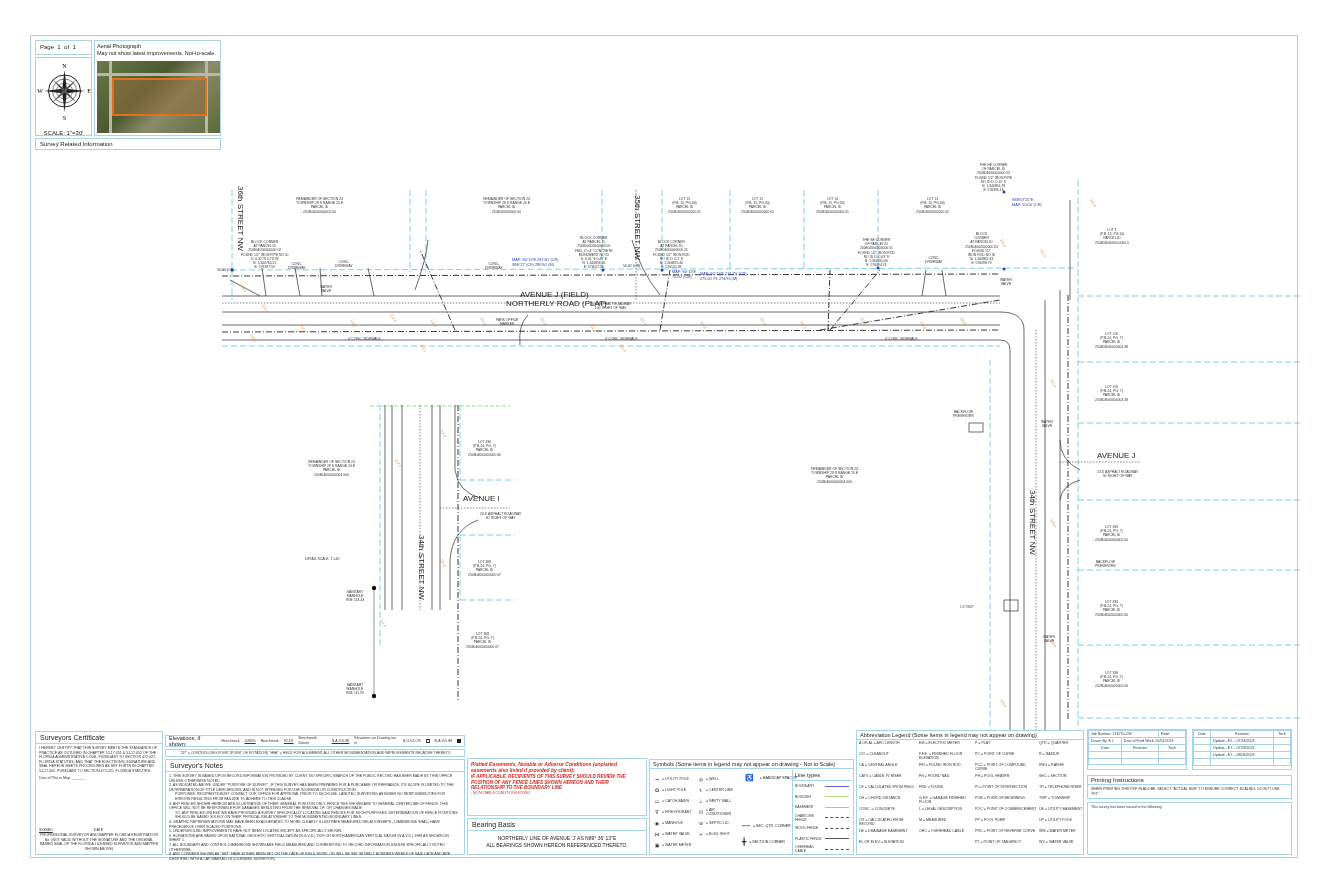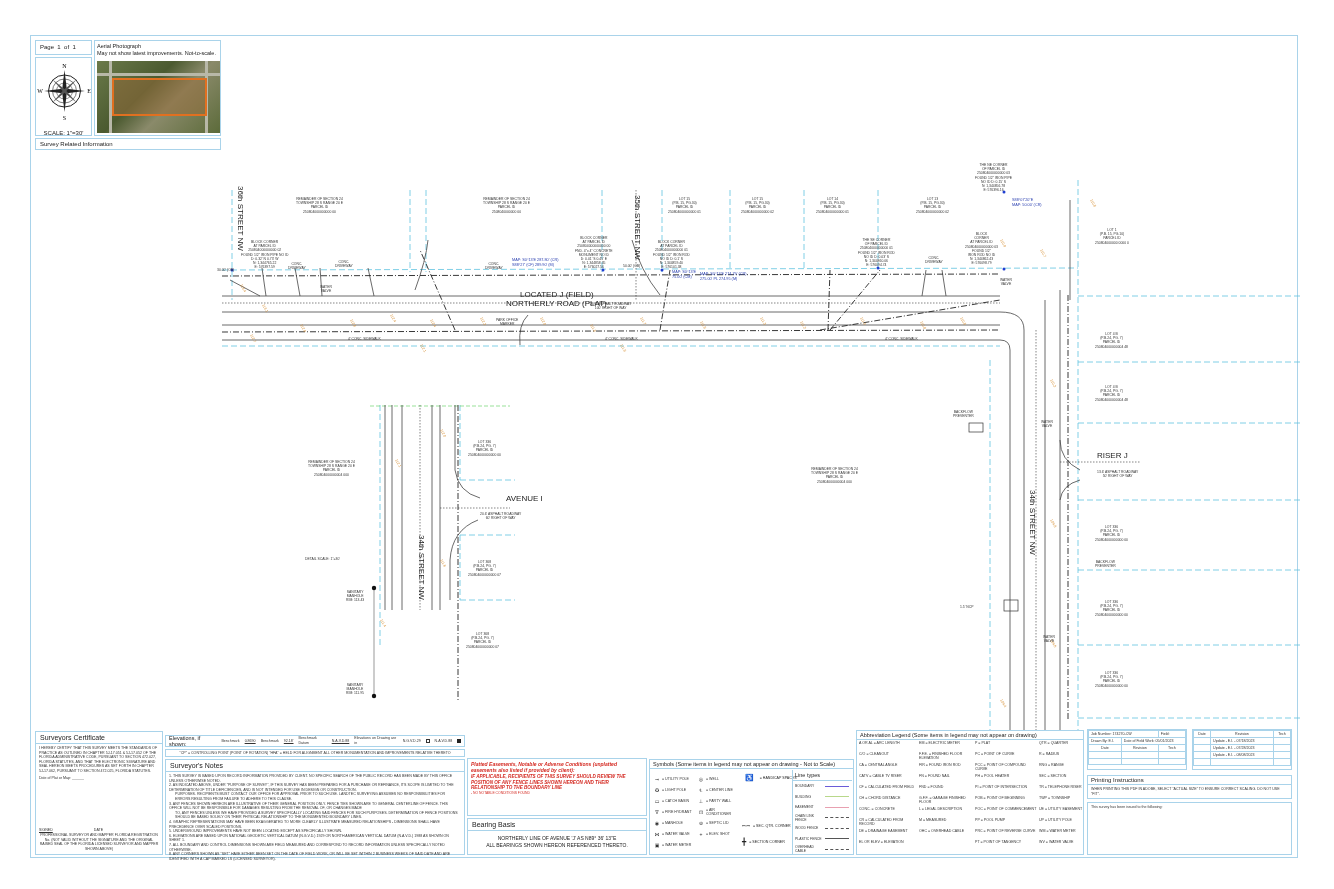--- a/index.html
+++ b/index.html
@@ -221,24 +221,24 @@
     <text x="420" y="345" transform="rotate(60 420 345)">112.1</text>
     <text x="620" y="345" transform="rotate(60 620 345)">111.5</text>
     <text x="1090" y="200" transform="rotate(60 1090 200)">110.5</text>
   </g>
 </svg>
 
 <div class="street street-v" style="left:236px;top:186px;">36th STREET NW</div>
 <div class="street street-v" style="left:633px;top:195px;">35th STREET NW</div>
 <div class="street street-v" style="left:417px;top:535px;">34th STREET NW</div>
 <div class="street street-v" style="left:1028px;top:490px;">34th STREET NW</div>
-<div class="street" style="left:520px;top:290px;">LOCATED J (FIELD)</div>
+<div class="street" style="left:520px;top:290px;">AVENUE J (FIELD)</div>
 <div class="street" style="left:506px;top:299px;">NORTHERLY ROAD (PLAT)</div>
-<div class="street" style="left:506px;top:494px;">AVENUE I</div>
-<div class="street" style="left:1097px;top:451px;">RISER J</div>
+<div class="street" style="left:463px;top:494px;">AVENUE I</div>
+<div class="street" style="left:1097px;top:451px;">AVENUE J</div>
 
 <div id="parcel-layer">
     <div class="lbl" style="left: 296px; top: 197px;">REMAINDER OF SECTION 24
 TOWNSHIP 28 S RANGE 20 E
 PARCEL ID
 250804000000000 00</div>
     <div class="lbl" style="left: 483px; top: 197px;">REMAINDER OF SECTION 24
 TOWNSHIP 28 S RANGE 20 E
 PARCEL ID
 2508040000000 00</div>

